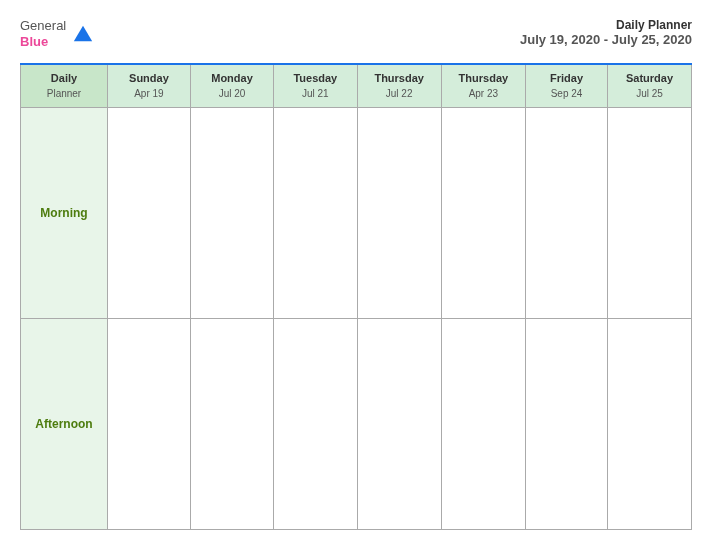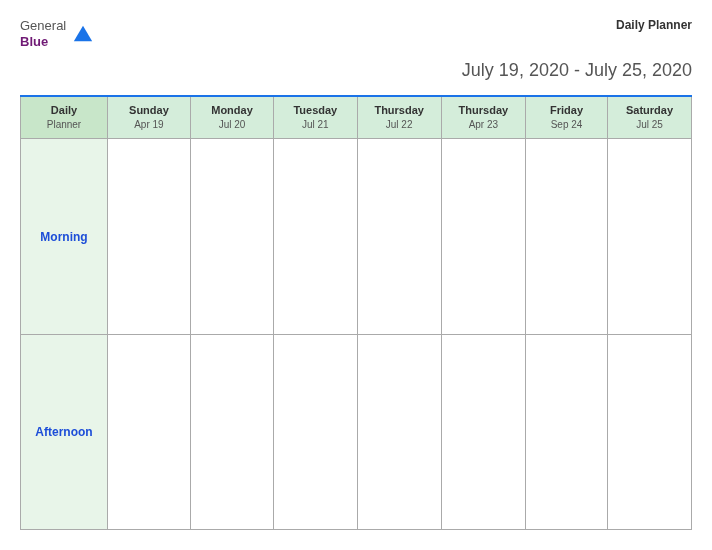--- a/index.html
+++ b/index.html
@@ -45,21 +45,21 @@
       font-size: 13px;
       line-height: 1.2;
     }
 
     .logo-general {
       color: #555555;
       font-size: 13px;
     }
 
     .logo-blue {
-      color: #701a75;
+      color: #ec4899;
       font-size: 13px;
       font-weight: bold;
     }
 
     .logo-icon {
       width: 22px;
       height: 22px;
       margin-left: 2px;
     }
 
@@ -67,24 +67,23 @@
       text-align: right;
     }
 
     .title-main {
       font-size: 12px;
       font-weight: bold;
       color: #333333;
     }
 
     .title-date {
-      font-size: 18px;
+      font-size: 13px;
       color: #555555;
-      font-weight: normal;
-      margin-top: 28px;
+      font-weight: bold;
     }
 
     
     .planner-table {
       border-collapse: collapse;
       width: 100%;
       flex: 1;
     }
 
     .planner-table th,
@@ -117,21 +116,21 @@
       color: #555555;
       display: block;
     }
 
     
     .col-label {
       background: #e8f5e9;
       width: 90px;
       font-size: 12px;
       font-weight: bold;
-      color: #1d4ed8;
+      color: #4d7c0f;
       padding: 6px 4px;
     }
 
     
     .planner-table tbody td {
       background: #ffffff;
       height: 110px;
       width: 88px;
     }
 

